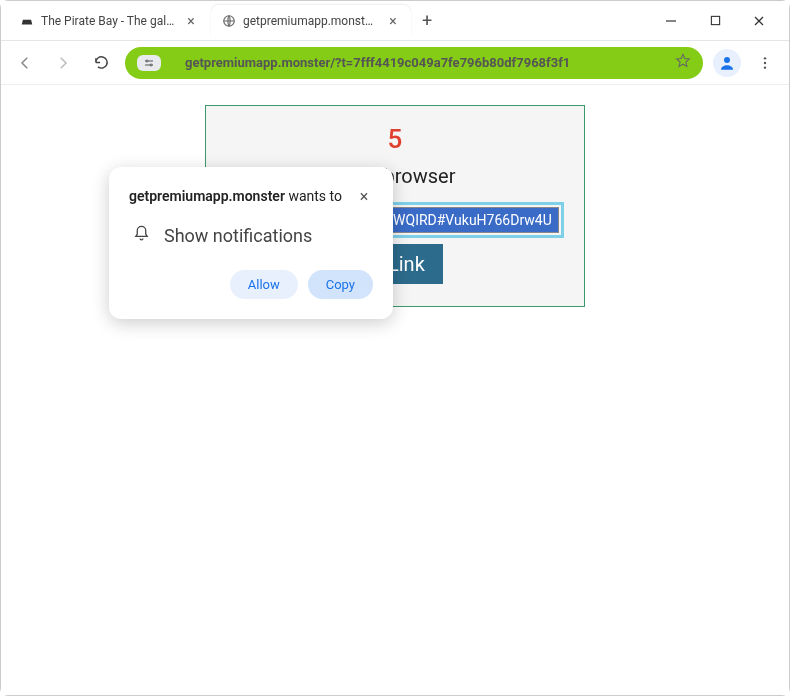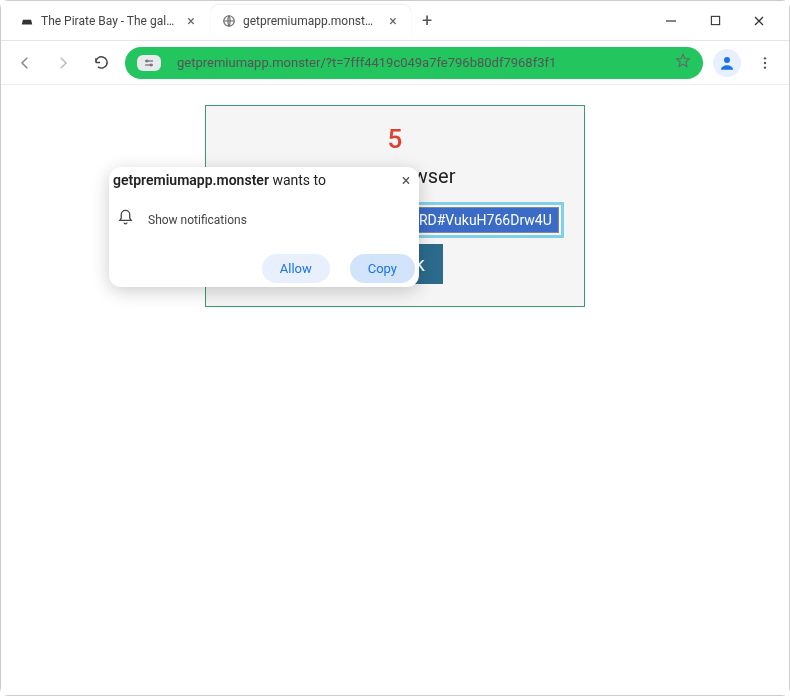--- a/index.html
+++ b/index.html
@@ -15,46 +15,46 @@
     .tab-favicon { width: 16px; height: 16px; display: flex; align-items: center; justify-content: center; flex-shrink: 0; }
     .tab-title { white-space: nowrap; overflow: hidden; text-overflow: ellipsis; flex: 1; }
     .tab-close { width: 16px; height: 16px; display: flex; align-items: center; justify-content: center; color: #666; font-size: 14px; flex-shrink: 0; }
     .new-tab-btn { width: 28px; height: 28px; display: flex; align-items: center; justify-content: center; color: #555; font-size: 18px; border-radius: 50%; }
     .window-controls { display: flex; gap: 16px; margin-left: auto; padding-right: 8px; }
     .win-ctrl { width: 28px; height: 28px; display: flex; align-items: center; justify-content: center; color: #333; }
     
     .toolbar { height: 44px; background: #fff; display: flex; align-items: center; padding: 0 10px; gap: 10px; border-bottom: 1px solid #eee; }
     .nav-btn { width: 28px; height: 28px; display: flex; align-items: center; justify-content: center; color: #888; }
     .nav-btn.enabled { color: #333; }
-    .address-bar { flex: 1; height: 32px; background: #22c55e; border-radius: 16px; display: flex; align-items: center; padding: 0 12px; gap: 16px; font-size: 13px; color: #555; }
+    .address-bar { flex: 1; height: 32px; background: #84cc16; border-radius: 16px; display: flex; align-items: center; padding: 0 12px; gap: 24px; font-size: 13px; color: #555; font-weight: bold; }
     .site-badge { background: #e8eaed; padding: 2px 6px; border-radius: 6px; display: flex; align-items: center; gap: 4px; font-size: 11px; color: #555; }
     .url-text { flex: 1; white-space: nowrap; overflow: hidden; }
     .star-btn { color: #666; }
     .profile-btn { width: 28px; height: 28px; border-radius: 50%; background: #e8f0fe; display: flex; align-items: center; justify-content: center; }
     .menu-btn { width: 28px; height: 28px; display: flex; align-items: center; justify-content: center; color: #555; }
     
     .content { flex: 1; background: #fff; position: relative; padding-top: 20px; }
     
     .download-box { width: 380px; margin: 0 auto; border: 1px solid #3a9a6e; background: #f5f5f5; padding: 18px 20px 22px 20px; position: relative; }
     .ready-text { font-size: 20px; color: #333; margin-bottom: 12px; text-align: center; }
     .count-text { font-size: 26px; color: #e04030; text-align: center; margin-bottom: 10px; font-weight: 500; }
     .instruction-text { font-size: 20px; color: #222; text-align: center; margin-bottom: 14px; }
     .url-field-wrap { border: 3px solid #7dd0e8; padding: 2px; margin-bottom: 6px; }
     .url-field { width: 100%; border: 1px solid #888; padding: 4px 6px; font-size: 14px; background: #3a6bc7; color: #fff; }
     .copy-btn { background: #2c6b8c; color: #fff; font-size: 20px; padding: 8px 18px; border: none; display: inline-block; }
     
-    .notification-popup { position: absolute; top: 82px; left: 108px; width: 310px; background: #fff; border-radius: 12px; box-shadow: 0 4px 18px rgba(0,0,0,0.2); padding: 4px; z-index: 100; }
+    .notification-popup { position: absolute; top: 82px; left: 108px; width: 284px; background: #fff; border-radius: 12px; box-shadow: 0 4px 18px rgba(0,0,0,0.2); padding: 20px; z-index: 100; }
     .notif-header { display: flex; justify-content: space-between; align-items: flex-start; margin-bottom: 20px; }
     .notif-title { font-size: 14px; color: #222; line-height: 1.3; }
     .notif-title strong { font-weight: 600; }
     .notif-close { width: 18px; height: 18px; color: #555; font-size: 16px; display: flex; align-items: center; justify-content: center; }
     .notif-body { display: flex; align-items: center; gap: 14px; margin-bottom: 24px; padding-left: 4px; }
     .notif-icon { color: #444; }
-    .notif-text { font-size: 12px; color: #444; }
-    .notif-actions { display: flex; justify-content: flex-end; gap: 20px; }
+    .notif-text { font-size: 18px; color: #444; }
+    .notif-actions { display: flex; justify-content: flex-end; gap: 10px; }
     .notif-btn { padding: 7px 18px; border-radius: 18px; border: none; font-size: 13px; color: #1a73e8; background: #e8f0fe; cursor: pointer; }
     .notif-btn.block { background: #d2e3fc; }
     
     .watermark { position: absolute; top: 130px; left: 40px; font-size: 180px; font-weight: bold; color: rgba(0,0,0,0.05); font-style: italic; z-index: -1; white-space: nowrap; letter-spacing: -10px; pointer-events: none; }
     .watermark2 { position: absolute; top: 330px; left: 180px; font-size: 110px; font-weight: bold; color: rgba(0,0,0,0.05); font-style: italic; z-index: -1; white-space: nowrap; letter-spacing: -6px; pointer-events: none; }
     .watermark-icon { position: absolute; top: 200px; left: 30px; width: 150px; height: 150px; border: 18px solid rgba(0,0,0,0.04); border-radius: 50%; z-index: -1; pointer-events: none; }
     .watermark-icon::after { content: ''; position: absolute; bottom: -28px; right: -28px; width: 55px; height: 18px; background: rgba(0,0,0,0.04); transform: rotate(45deg); border-radius: 8px; }
   </style>
 </head>
 <body>

